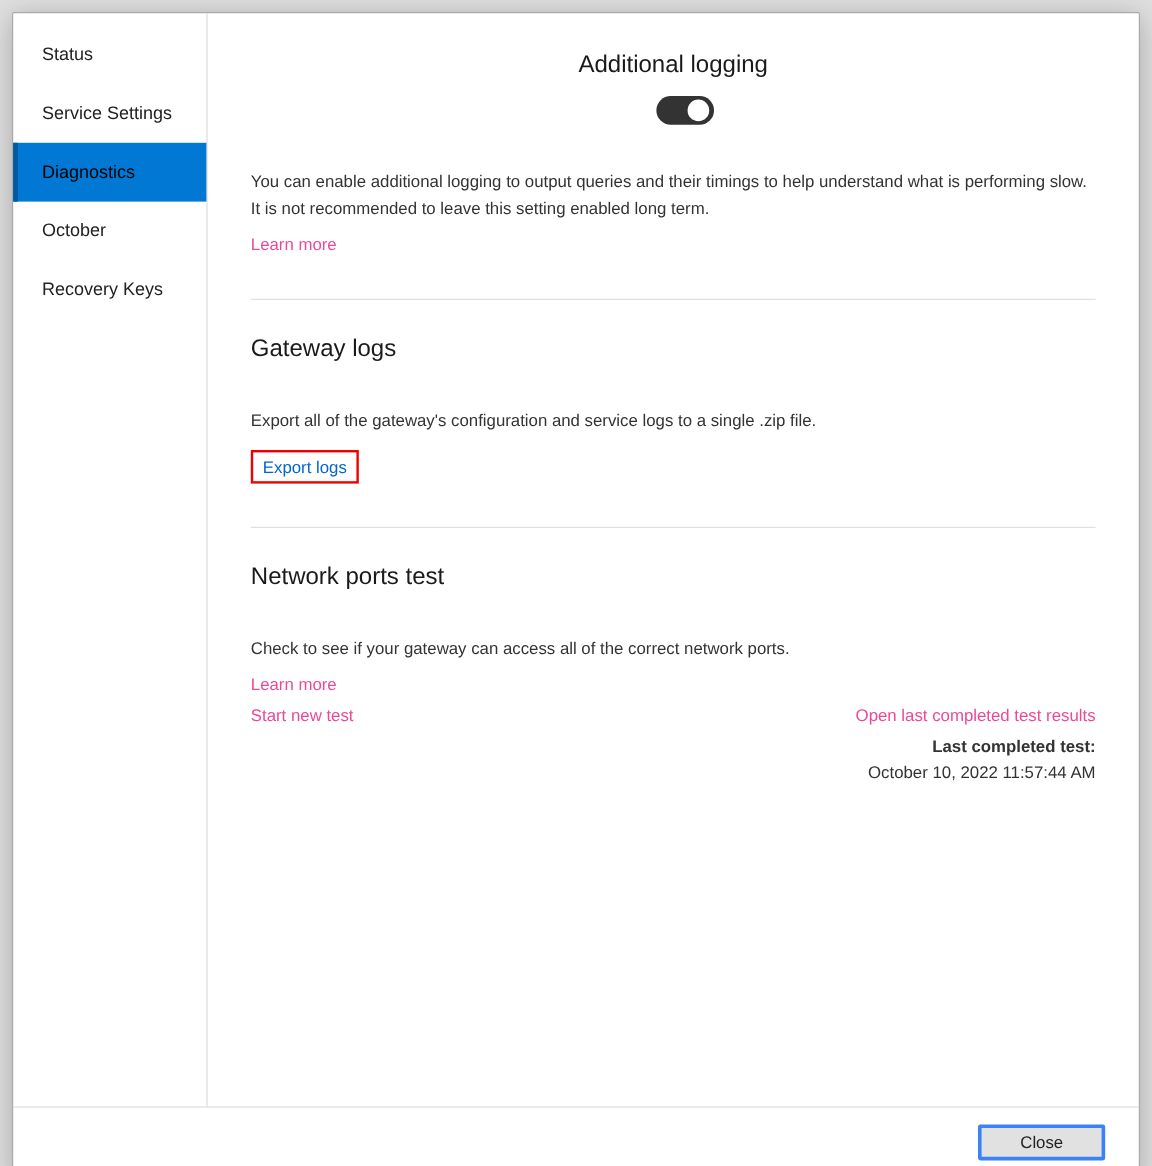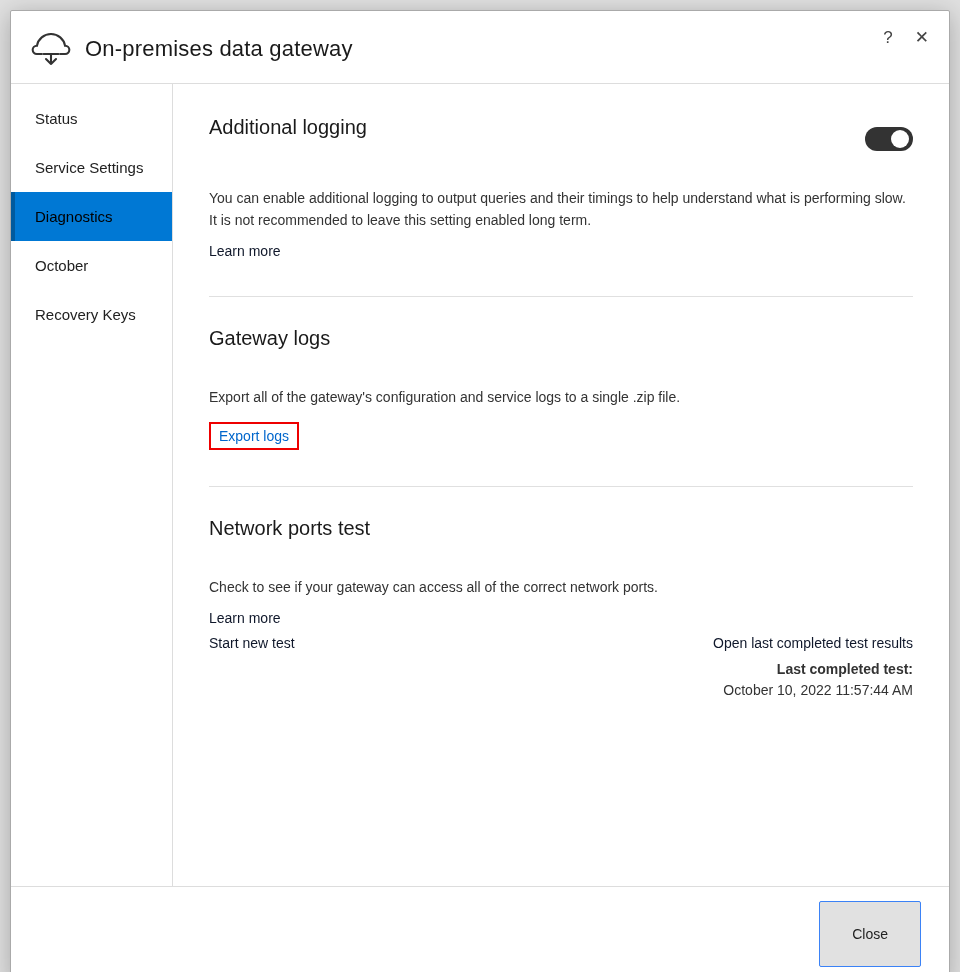--- a/index.html
+++ b/index.html
@@ -97,21 +97,21 @@
       margin-bottom: 12px;
     }
     .section-desc {
       font-size: 14px;
       color: #333;
       line-height: 1.6;
       margin-bottom: 10px;
       margin-top: 36px;
     }
     .link {
-      color: #0f172a;
+      color: #ec4899;
       text-decoration: none;
       font-size: 14px;
       cursor: pointer;
     }
     .export-logs-link {
       display: inline-block;
       color: #0066cc;
       text-decoration: none;
       font-size: 14px;
       cursor: pointer;
@@ -120,22 +120,23 @@
       margin-top: 4px;
     }
     .section-divider {
       border: none;
       border-top: 1px solid #e0e0e0;
       margin: 0 0 30px 0;
     }
     
     .toggle-row {
       display: flex;
-      align-items: flex-end;
+      align-items: center;
       justify-content: space-between;
+      flex-direction: column;
     }
     .toggle-title-area {
       flex: 1;
     }
     .toggle-switch {
       position: relative;
       display: inline-block;
       width: 48px;
       height: 24px;
       margin-left: 20px;
@@ -176,46 +177,33 @@
       line-height: 1.5;
     }
     .footer {
       padding: 14px 28px;
       display: flex;
       justify-content: flex-end;
       border-top: 1px solid #ddd;
     }
     .close-btn {
       background: #e1e1e1;
-      border: 1px solid #3b82f6;
-      padding: 24px 32px;
+      border: 3px solid #3b82f6;
+      padding: 4px 32px;
       font-size: 14px;
       color: #222;
       cursor: pointer;
       border-radius: 2px;
     }
   </style>
 </head>
 <body>
 
 <div class="window">
 
-  <div class="title-bar">
-    <svg class="title-icon" viewBox="0 0 48 48" fill="none" xmlns="http://www.w3.org/2000/svg">
-      <path d="M24 6C15.5 6 8.5 12 7.2 20H7C4.2 20 2 22.2 2 25s2.2 5 5 5h6" stroke="#333" stroke-width="2.5" fill="none" stroke-linecap="round"></path>
-      <path d="M24 6C32.5 6 39.5 12 40.8 20H41C43.8 20 46 22.2 46 25s-2.2 5-5 5h-6" stroke="#333" stroke-width="2.5" fill="none" stroke-linecap="round"></path>
-      <path d="M15 30H33" stroke="#333" stroke-width="2.5" stroke-linecap="round"></path>
-      <path d="M24 30V42M18 36l6 6 6-6" stroke="#333" stroke-width="2.5" fill="none" stroke-linecap="round" stroke-linejoin="round"></path>
-    </svg>
-    <span class="title-text">On-premises data gateway</span>
-    <div class="window-controls">
-      <button class="win-btn">?</button>
-      <button class="win-btn">✕</button>
-    </div>
-  </div>
 
   <div class="main-area">
 
     <div class="sidebar">
       <div class="sidebar-item">
         <span>Status</span>
       </div>
       <div class="sidebar-item">
         <span>Service Settings</span>
       </div>

